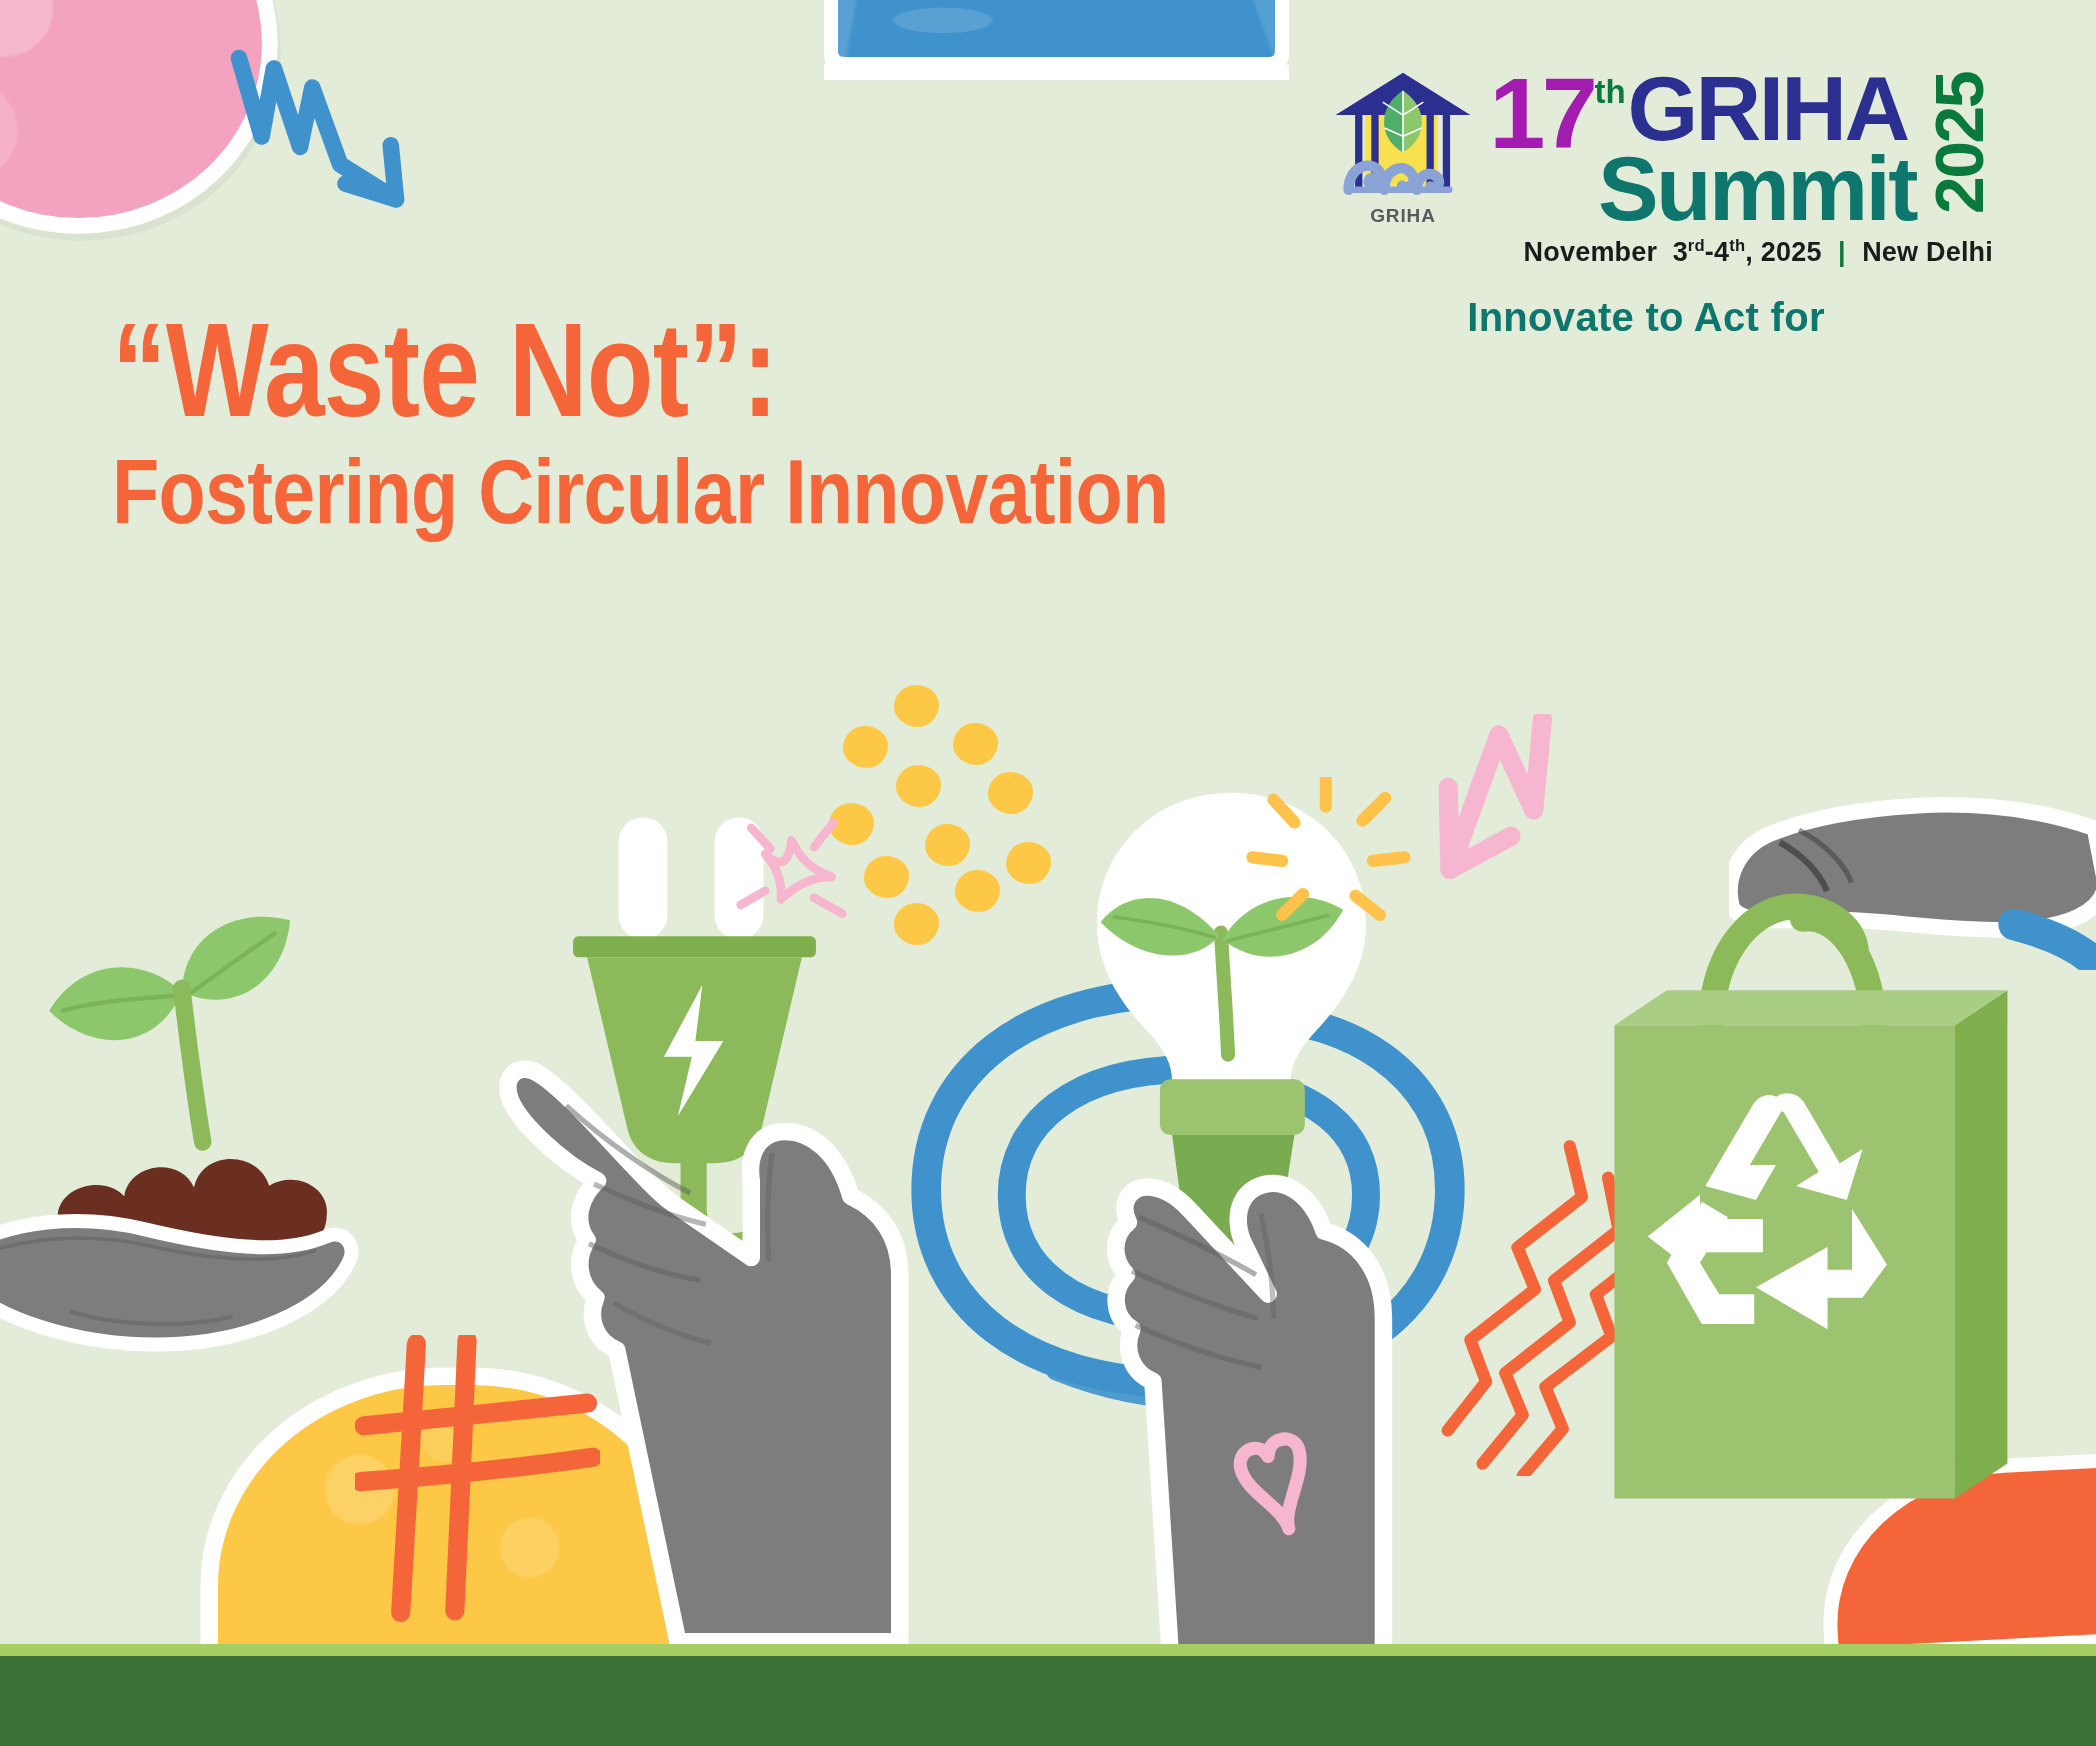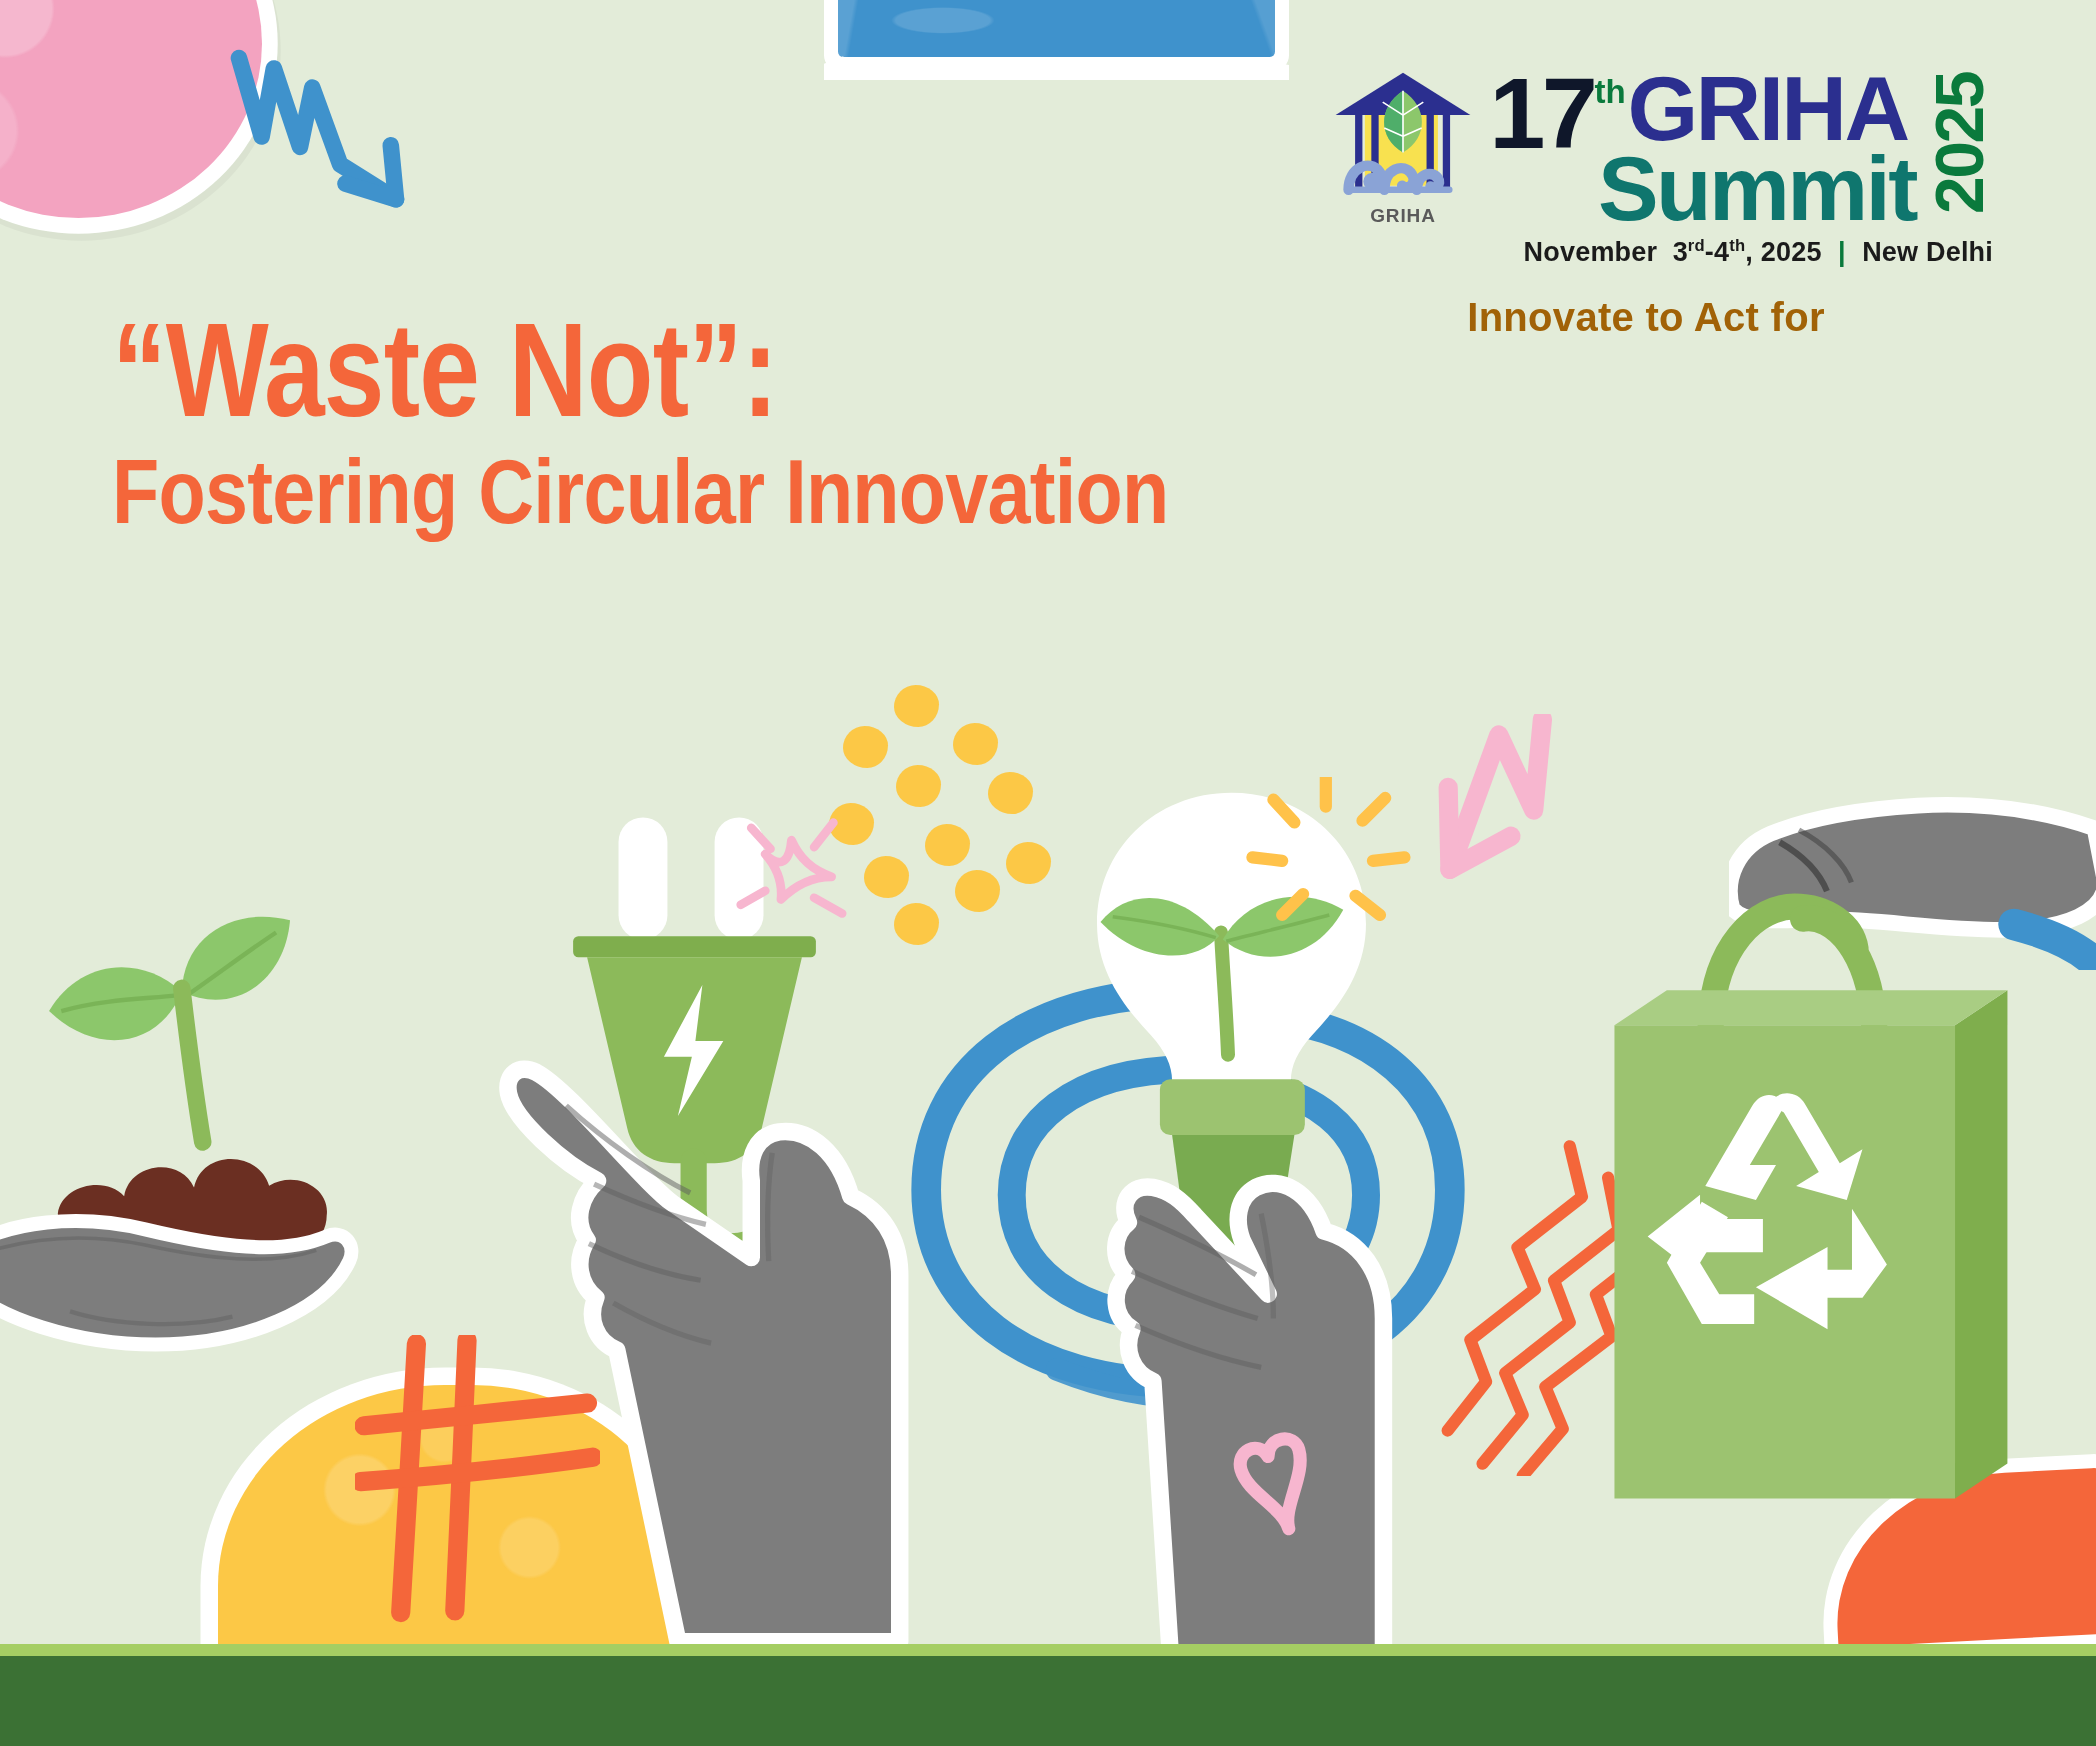--- a/index.html
+++ b/index.html
@@ -90,21 +90,21 @@
   .lockup-row{display:flex;align-items:flex-start;gap:12.2px;}
   .griha-mark{width:148px;flex:0 0 148px;position:relative;height:157px;}
   .griha-label{
     position:absolute;bottom:-1.7px;left:0;right:0;text-align:center;
     font-size:19px;font-weight:700;color:#5a5a5a;letter-spacing:0.9px;
   }
   .lockup-text{flex:1;min-width:0;position:relative;}
   .line-main{display:flex;align-items:flex-start;}
   .num17{
     font-family:"Liberation Sans Narrow","Liberation Sans",sans-serif;
-    font-weight:700;font-size:101px;line-height:.9;color:#0f172a;letter-spacing:-3.5px;
+    font-weight:700;font-size:101px;line-height:.9;color:#a21caf;letter-spacing:-3.5px;
   }
   .sup-th{font-size:33px;font-weight:700;color:#0a7a3c;line-height:1;margin-top:7px;}
   .word-griha{
     font-family:"Liberation Sans Narrow","Liberation Sans",sans-serif;
     font-weight:700;font-size:91px;line-height:.9;color:#2b2f8f;letter-spacing:-2.6px;margin-left:1.7px;
   }
   .word-summit{
     font-family:"Liberation Sans Narrow","Liberation Sans",sans-serif;
     font-weight:700;font-size:91px;line-height:.92;color:#0f766e;letter-spacing:-2.6px;
     text-align:right;margin-right:77px;margin-top:-12.2px;
@@ -115,21 +115,21 @@
     font-weight:700;font-size:68px;color:#0a7a3c;letter-spacing:-2.6px;
     writing-mode:vertical-rl;transform:rotate(180deg);line-height:1;
   }
   .dateline{
     margin-top:6px;text-align:right;font-size:27px;font-weight:700;color:#1b1b1b;
     letter-spacing:0.2px;white-space:nowrap;
   }
   .dateline sup{font-size:16.6px;}
   .dateline .sep{color:#0a7a3c;margin:0 8.7px;font-weight:700;}
   .tagline{
-    margin-top:26px;text-align:center;color:#a16207;font-weight:700;font-size:40px;line-height:1.16;
+    margin-top:26px;text-align:center;color:#0f766e;font-weight:700;font-size:40px;line-height:1.16;
     letter-spacing:0.3px;padding-right:30px;
   }
 
   
   .doodle{position:absolute;}
 
   
   .dots{position:absolute;left:838px;top:681px;width:227px;height:253px;}
   .dot{position:absolute;width:45px;height:42px;background:#fcc846;border-radius:48% 52% 46% 54% / 52% 46% 54% 48%;}
 </style>

